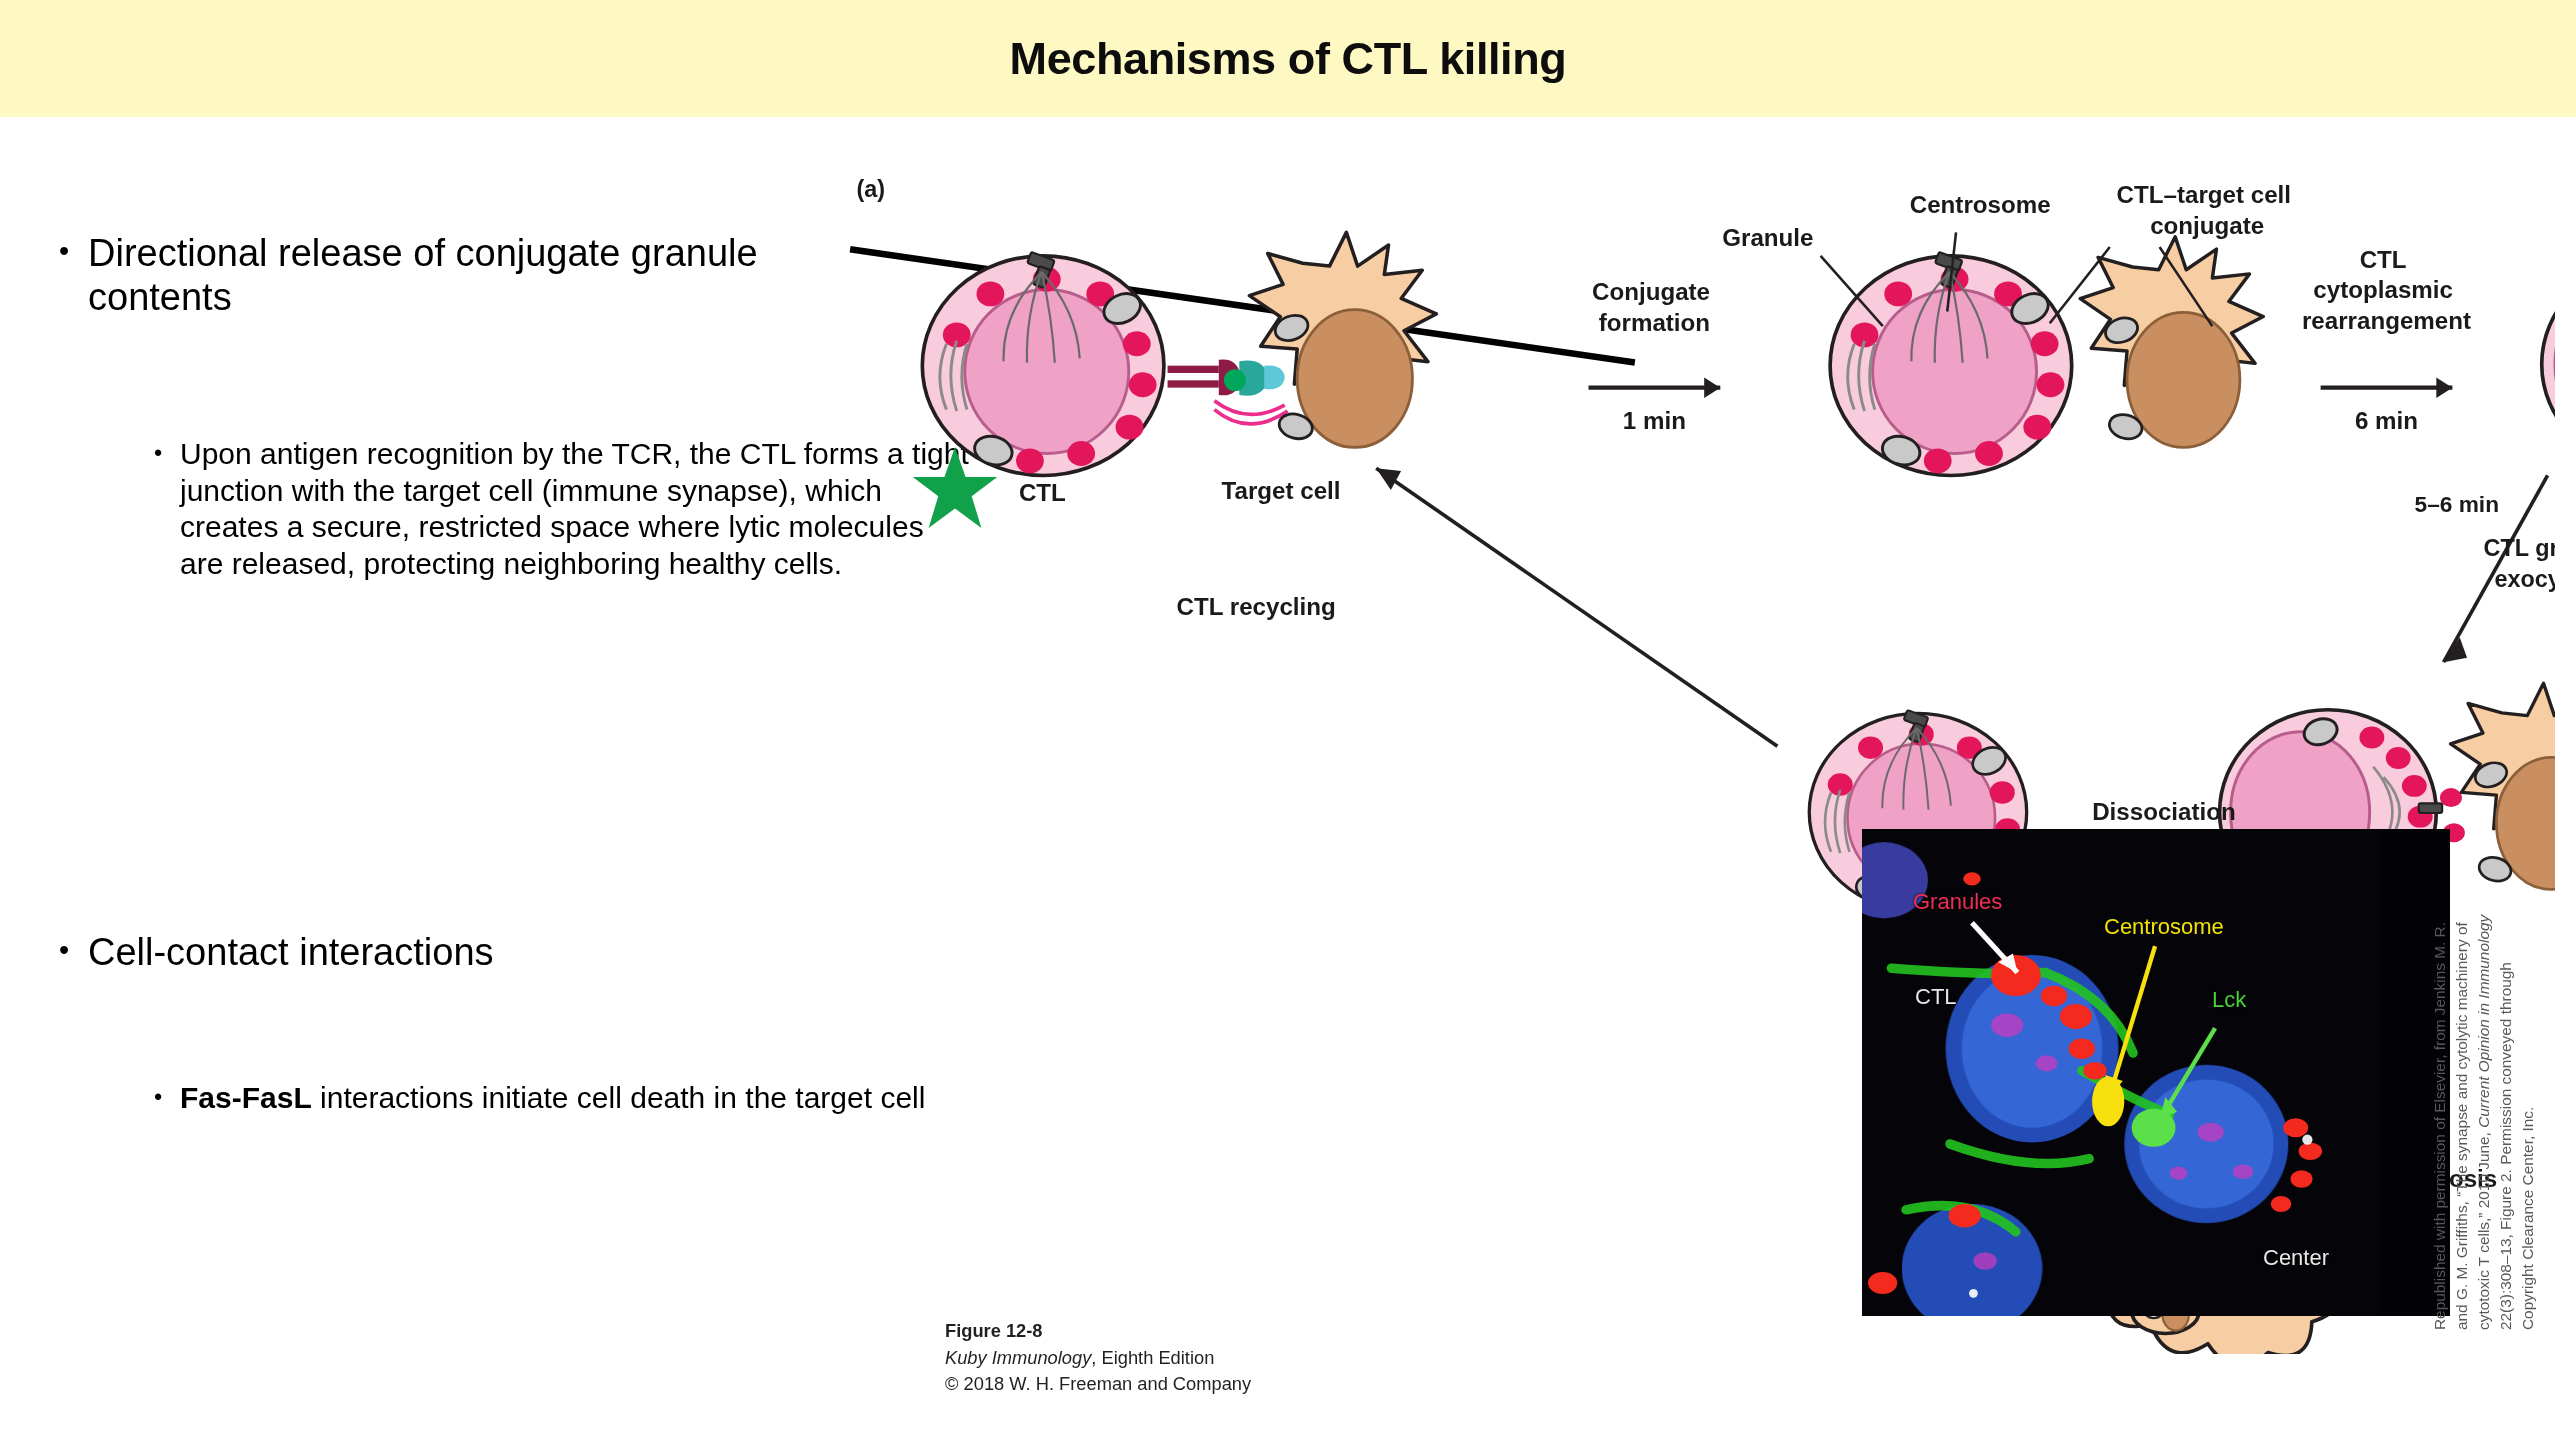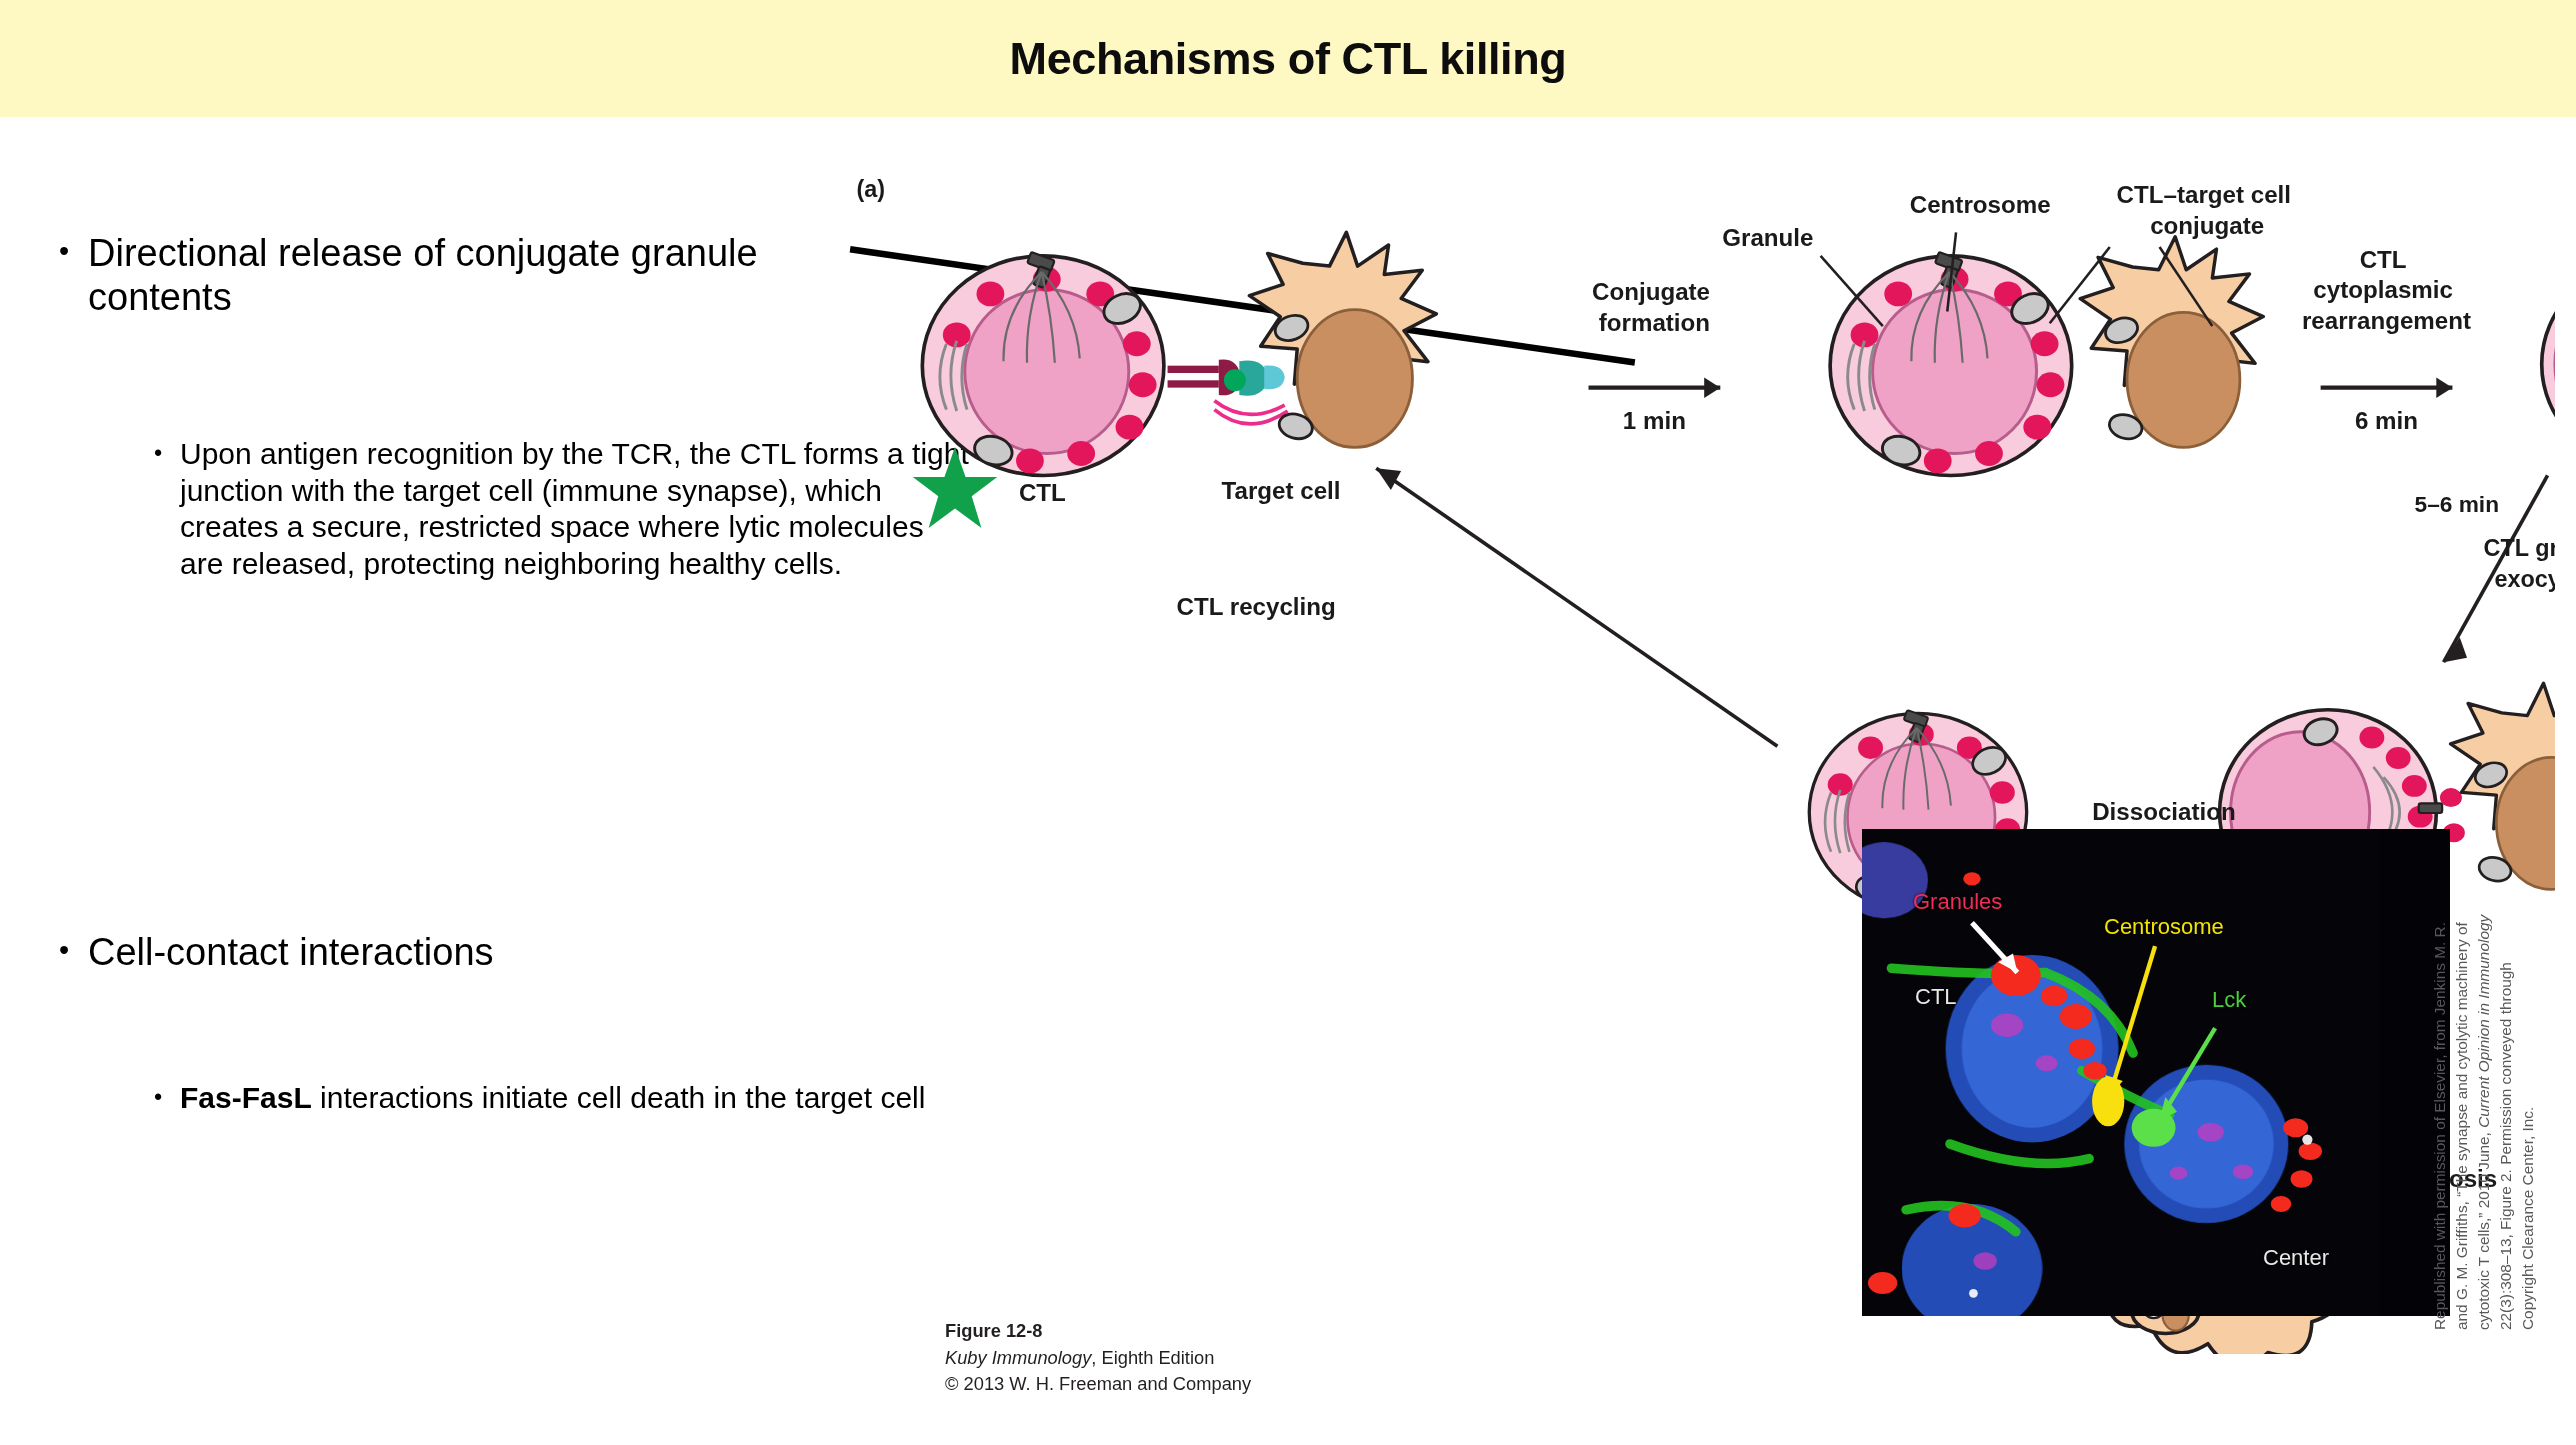--- a/index.html
+++ b/index.html
@@ -517,15 +517,15 @@
   <div class="micro-label" style="left:401px; top:416px; color:#e8e8e8;">Center</div>
 </div>
 
 <div id="credit">
   <div id="credit-inner"><span>Republished with permission of Elsevier, from Jenkins M. R.</span><br><span>and G. M. Griffiths, “The synapse and cytolytic machinery of</span><br><span>cytotoxic T cells,” 2010 June, </span><i>Current Opinion in Immunology</i><br><span>22(3):308–13, Figure 2. Permission conveyed through</span><br><span>Copyright Clearance Center, Inc.</span></div>
 </div>
 
 <div id="caption">
   <div class="cap-fig">Figure 12-8</div>
   <div class="cap-book"><i>Kuby Immunology</i><span>, Eighth Edition</span></div>
-  <div>© 2013 W. H. Freeman and Company</div>
+  <div>© 2018 W. H. Freeman and Company</div>
 </div>
 
 
 </body></html>

